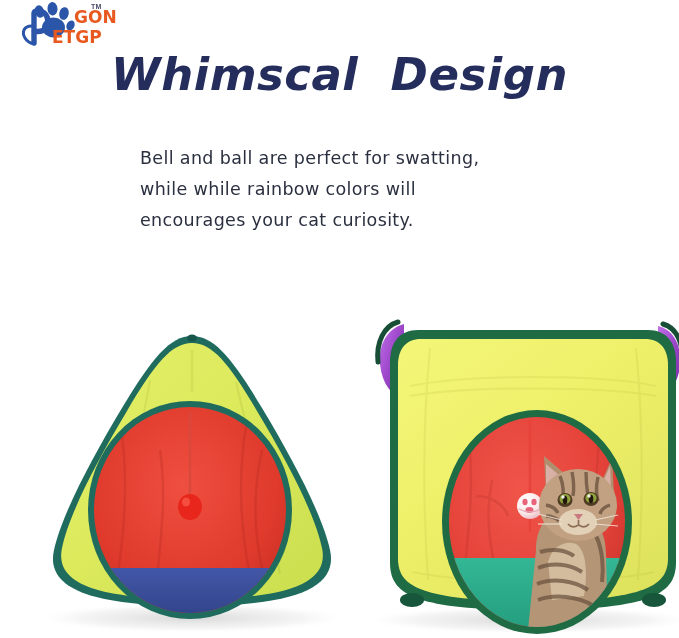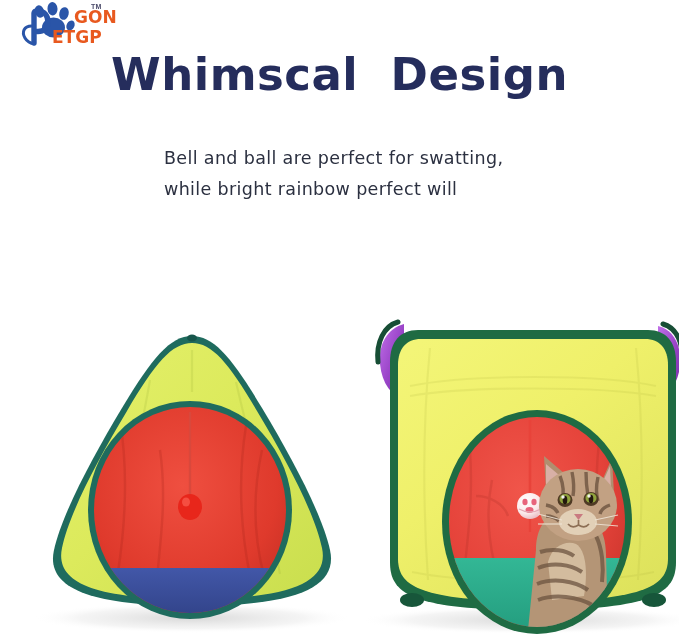--- a/index.html
+++ b/index.html
@@ -40,37 +40,37 @@
     left: 0;
     top: 48px;
     width: 679px;
     text-align: center;
     font-size: 45px;
     font-weight: bold;
     letter-spacing: 0.5px;
     color: #252d5c;
     white-space: pre;
     font-family: "DejaVu Sans", sans-serif;
+    font-style: italic;
   }
 
   
   #description {
     position: absolute;
     left: 140px;
     top: 143px;
     width: 420px;
   }
   #description .line {
     font-size: 17.5px;
     line-height: 31px;
     color: #2b3040;
     letter-spacing: 0.35px;
     white-space: pre;
     font-family: "DejaVu Sans", sans-serif;
-    margin-left: 24px;
   }
 
   
   #product-gallery {
     position: absolute;
     left: 0;
     top: 300px;
     width: 679px;
     height: 338px;
   }
@@ -99,21 +99,22 @@
     <text x="62" y="21" font-family="'DejaVu Sans',sans-serif" font-size="17" font-weight="bold" fill="#e8591f">GON</text>
     <text x="40" y="41" font-family="'DejaVu Sans',sans-serif" font-size="17" font-weight="bold" fill="#e8591f">ETGP</text>
   </svg>
   <span class="logo-tm">TM</span>
 </div>
 
 <div id="page-title">Whimscal  Design</div>
 
 <div id="description">
   <div class="line">Bell and ball are perfect for swatting,</div>
-  <div class="line">while bright rainbow perfect will</div>
+  <div class="line">while while rainbow colors will</div>
+  <div class="line">encourages your cat curiosity.</div>
 </div>
 
 <div id="product-gallery">
 <svg width="679" height="338" viewBox="0 0 679 338" xmlns="http://www.w3.org/2000/svg">
   <defs>
 
     <linearGradient id="gLeftBody" x1="0" y1="0" x2="1" y2="1">
       <stop offset="0%" stop-color="#e4f06b"></stop>
       <stop offset="45%" stop-color="#dcea5c"></stop>
       <stop offset="100%" stop-color="#c9de4e"></stop>

